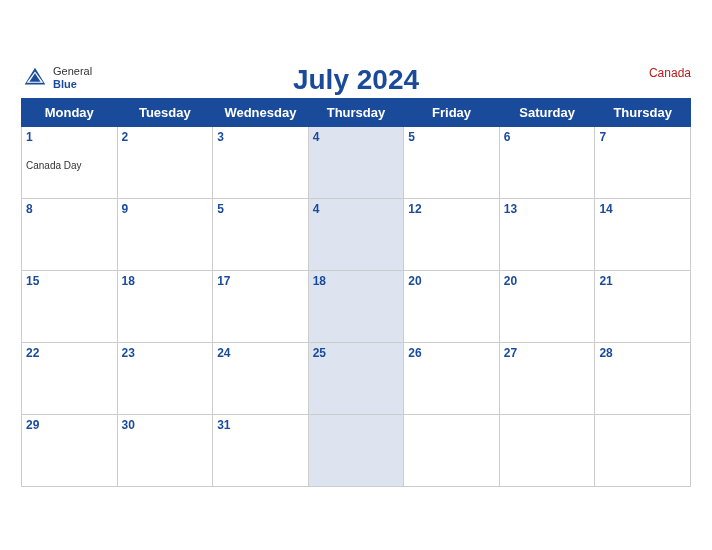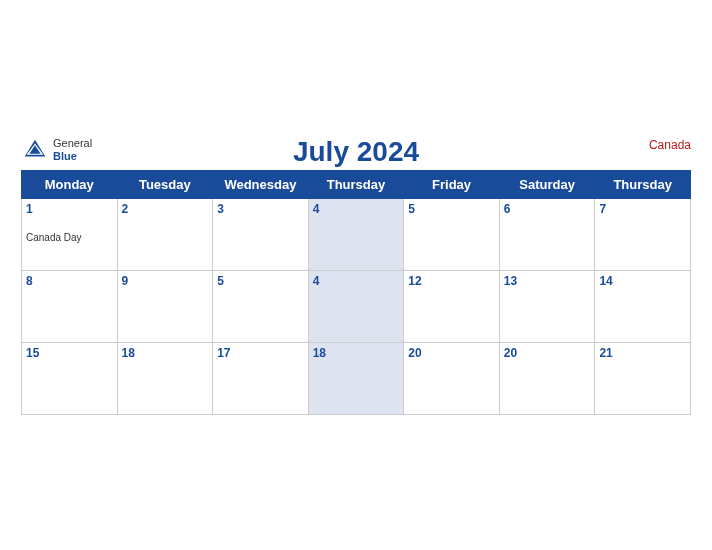--- a/index.html
+++ b/index.html
@@ -195,15 +195,53 @@
           <td>
             <span class="day-number">20</span>
           </td>
           <td>
             <span class="day-number">20</span>
           </td>
           <td>
             <span class="day-number">21</span>
           </td>
         </tr>
+        <tr>
+          <td>
+            <span class="day-number">22</span>
+          </td>
+          <td>
+            <span class="day-number">23</span>
+          </td>
+          <td>
+            <span class="day-number">24</span>
+          </td>
+          <td class="dark-col">
+            <span class="day-number">25</span>
+          </td>
+          <td>
+            <span class="day-number">26</span>
+          </td>
+          <td>
+            <span class="day-number">27</span>
+          </td>
+          <td>
+            <span class="day-number">28</span>
+          </td>
+        </tr>
+        <tr>
+          <td>
+            <span class="day-number">29</span>
+          </td>
+          <td>
+            <span class="day-number">30</span>
+          </td>
+          <td>
+            <span class="day-number">31</span>
+          </td>
+          <td class="dark-col"></td>
+          <td></td>
+          <td></td>
+          <td></td>
+        </tr>
       </tbody>
   </table>
 </div>
 
 </body></html>

